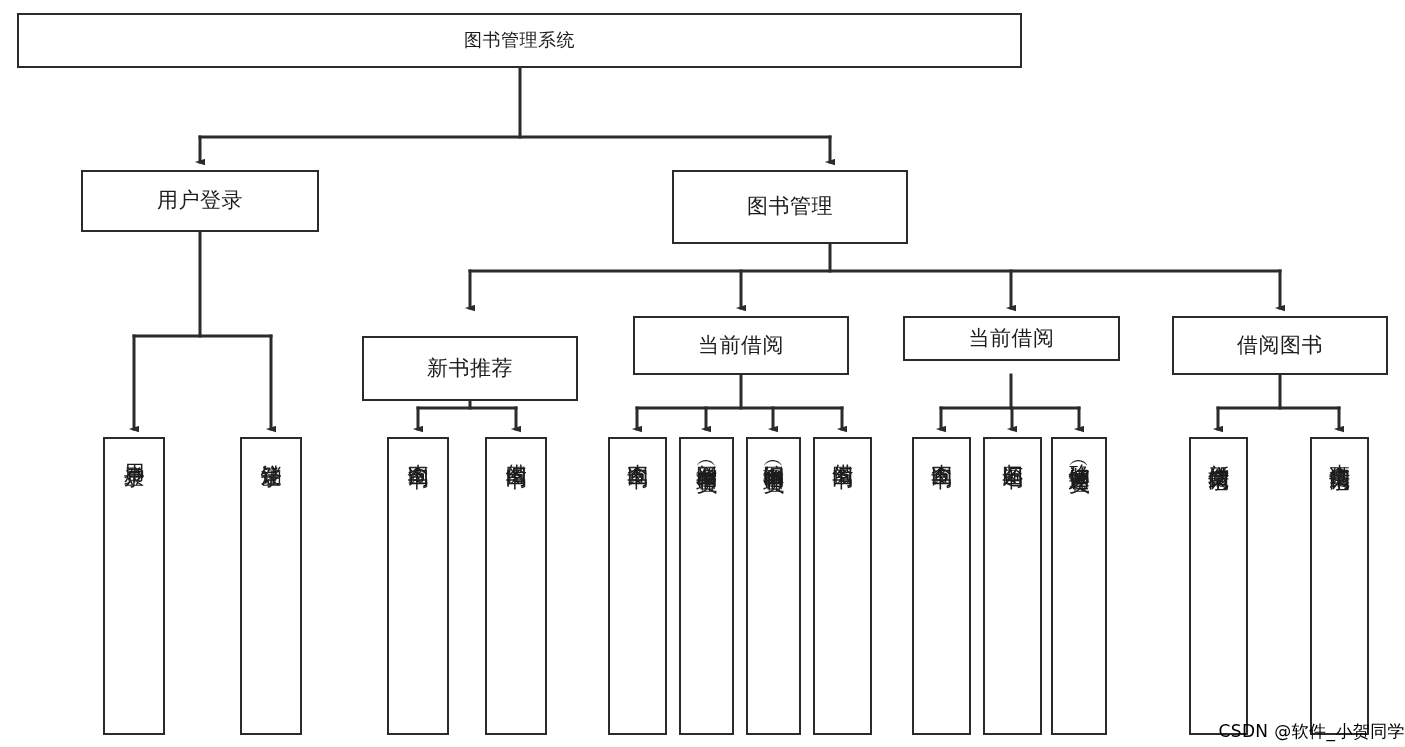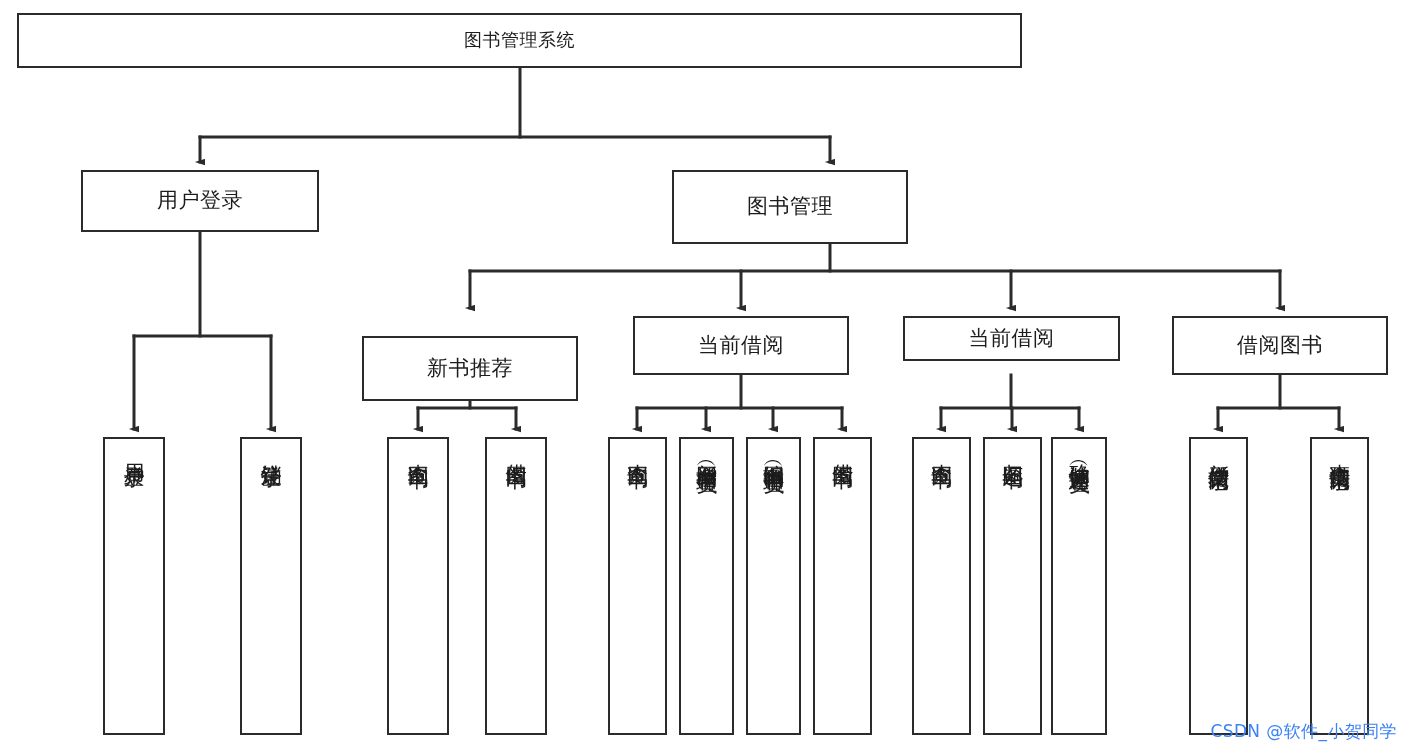--- a/index.html
+++ b/index.html
@@ -56,24 +56,24 @@
   .vert .node-label {
     writing-mode: vertical-rl;
     text-orientation: upright;
     font-size: 21px;
     line-height: 1.08;
     letter-spacing: 1.5px;
     white-space: nowrap;
   }
   .watermark {
     position: absolute;
-    right: 8px;
+    right: 0;
     bottom: 4px;
     font-size: 17px;
-    color: #3b82f6;
+    color: #000000;
     letter-spacing: 0.4px;
     white-space: nowrap;
     user-select: none;
   }
 </style>
 </head>
 <body>
 
 <div id="diagram-root">
 

